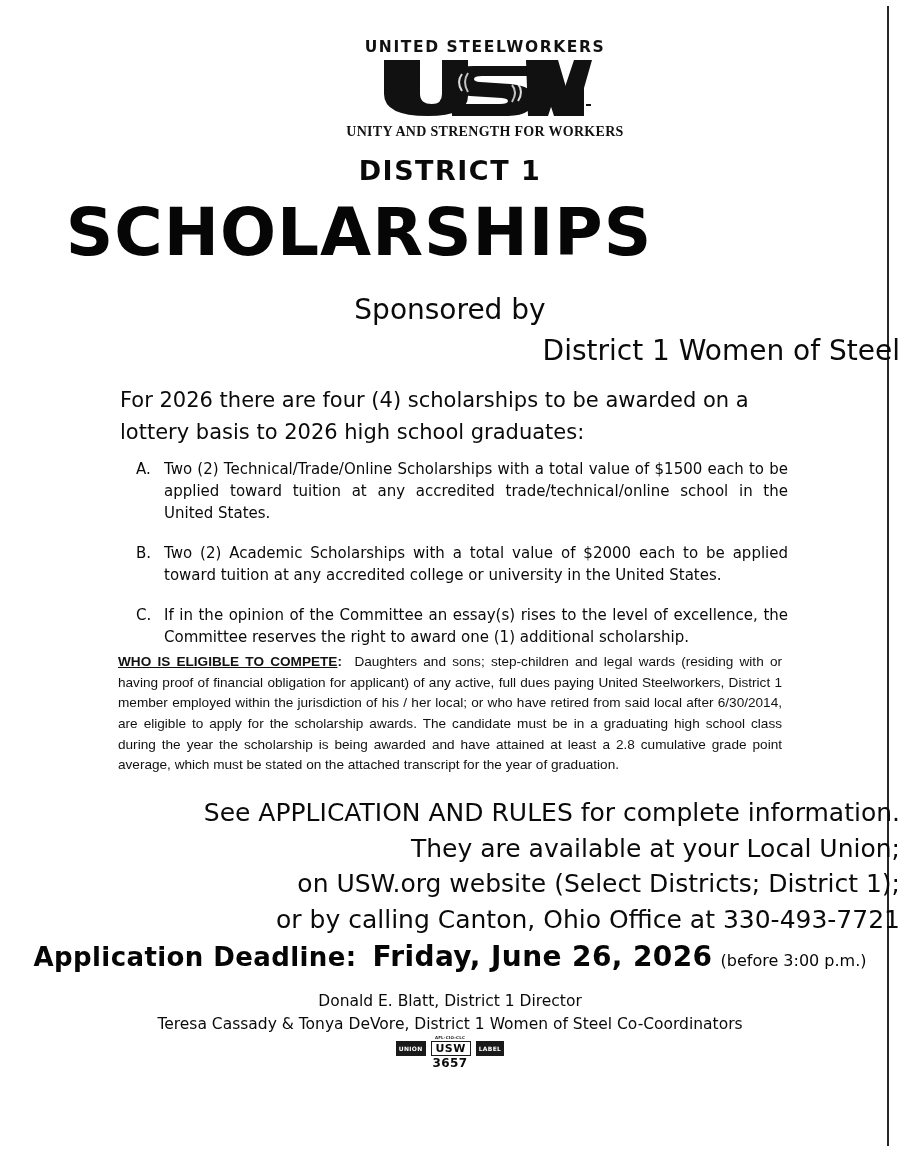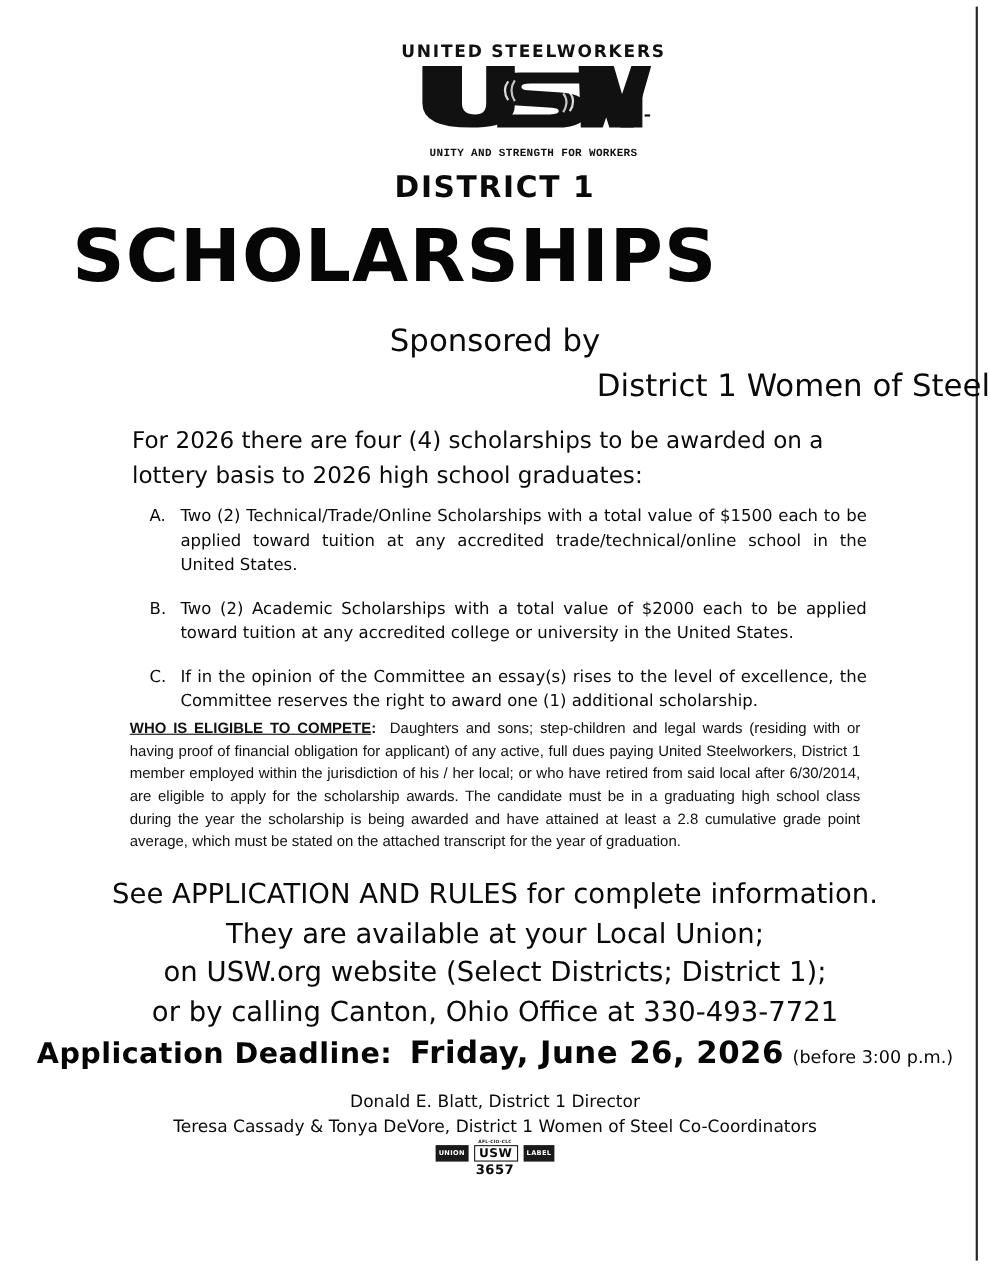--- a/index.html
+++ b/index.html
@@ -53,27 +53,27 @@
   }
   .usw-mark {
     position: relative;
     display: block;
     width: 214px;
     height: 60px;
     margin: 2px auto 0 auto;
   }
   .usw-mark svg { display: block; }
   .logo-bottom-text {
-    font-family: Liberation Mono, monospace;
-    font-weight: bold;
-    font-size: 10px;
+    font-family: Liberation Serif, serif;
+    font-weight: bold;
+    font-size: 14px;
     letter-spacing: 0.3px;
     line-height: 1;
     color: #111;
-    margin-top: 18px;
+    margin-top: 7px;
   }
 
   
   .district-line {
     position: absolute;
     left: 0;
     top: 155px;
     width: 900px;
     text-align: center;
     font-family: "DejaVu Sans", sans-serif;
@@ -176,21 +176,21 @@
   .eligibility-colon {
     font-weight: bold;
   }
 
   
   .cta {
     position: absolute;
     left: 0;
     top: 795px;
     width: 900px;
-    text-align: center;
+    text-align: right;
     font-family: "DejaVu Sans", sans-serif;
     font-size: 25px;
     line-height: 1.42;
     color: #0a0a0a;
   }
   .cta div { margin: 0; }
 
   
   .deadline {
     position: absolute;

